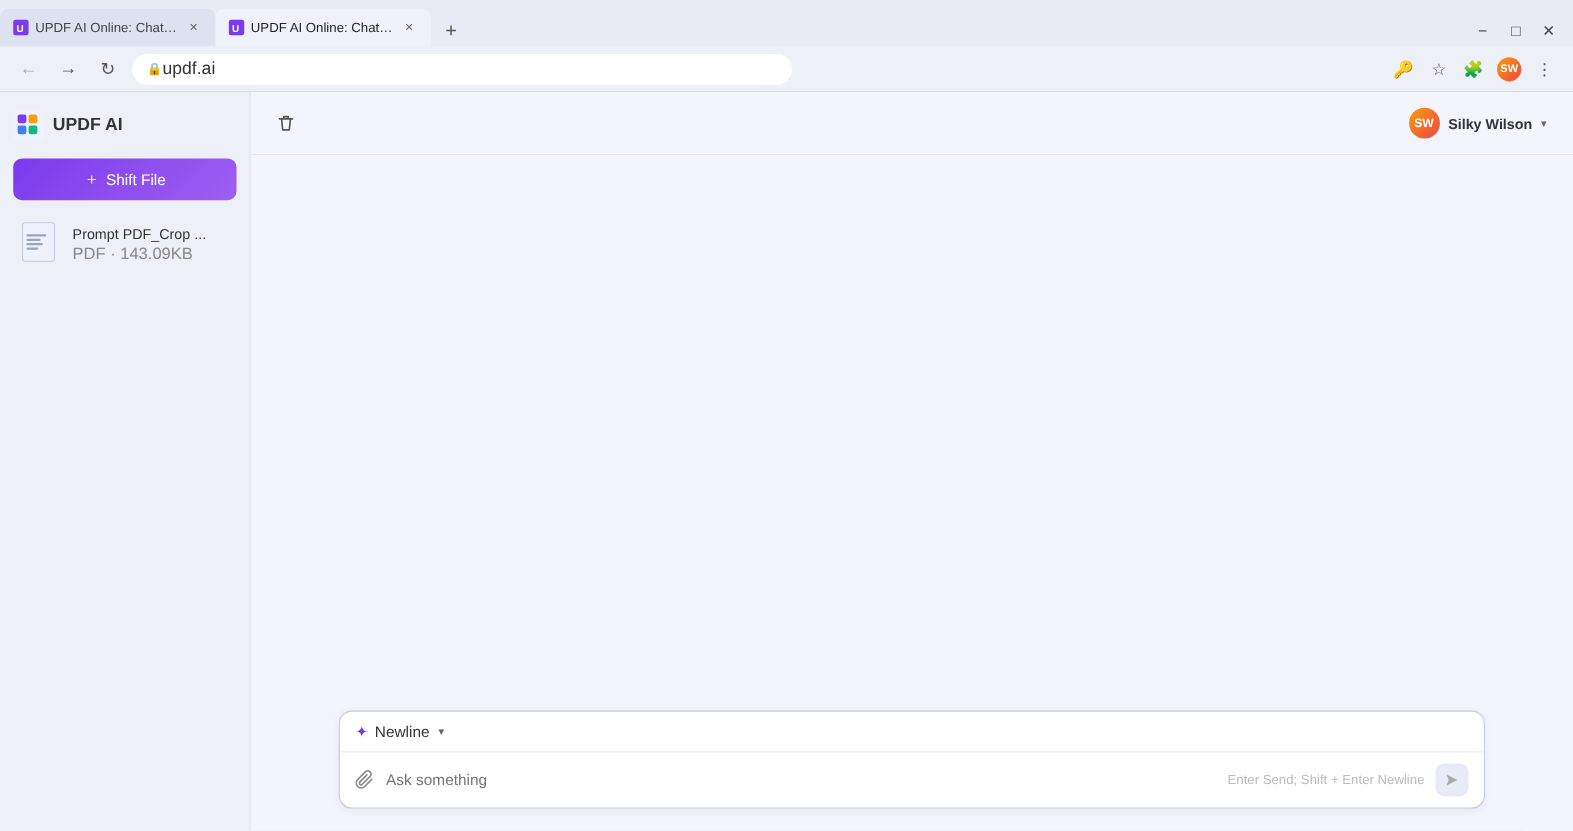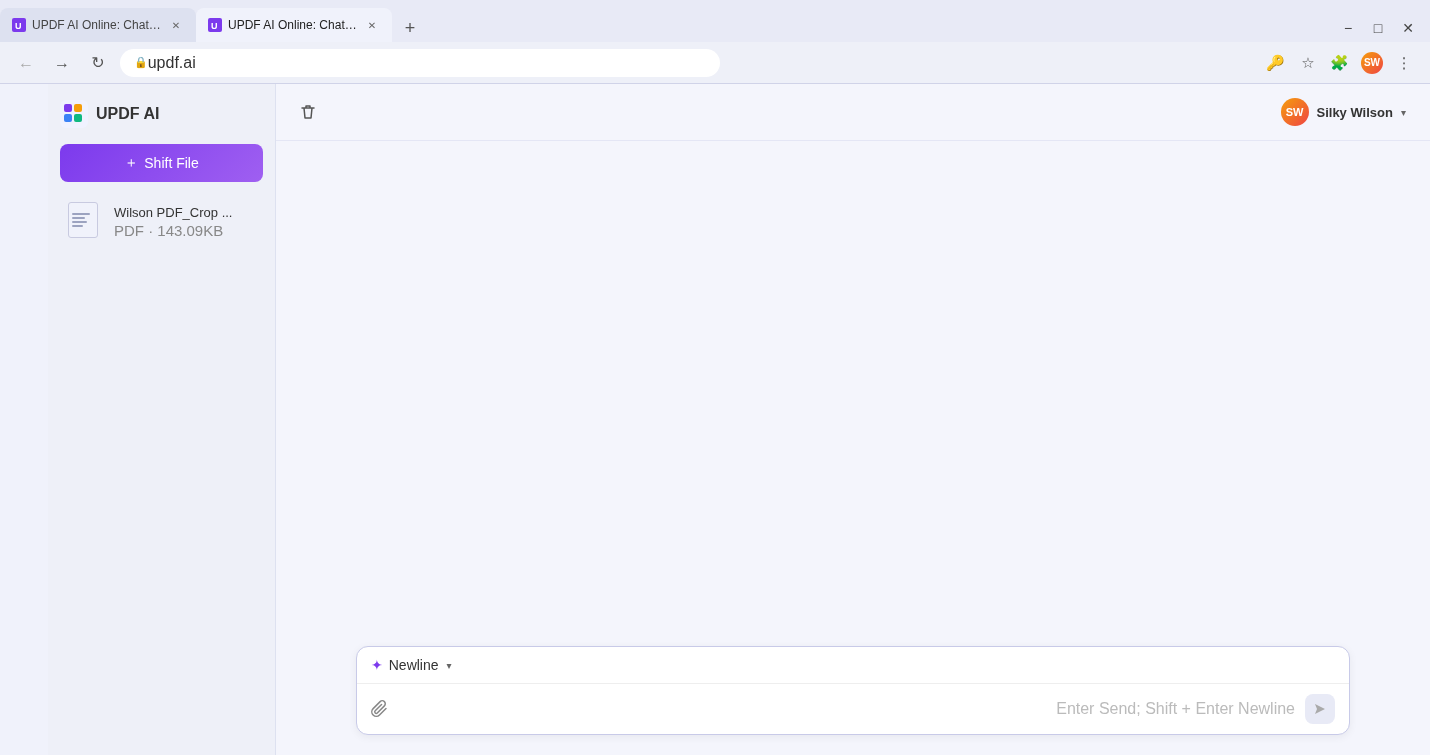--- a/index.html
+++ b/index.html
@@ -20,21 +20,21 @@
     .address-input { flex: 1; background: #fff; border: none; border-radius: 20px; padding: 5px 14px; font-size: 13px; color: #333; outline: none; display: flex; align-items: center; height: 28px; max-width: 600px; }
     .address-text { font-size: 16px; color: #333; display: flex; align-items: center; gap: 4px; }
     .address-secure { color: #777; font-size: 11px; }
     .browser-actions { display: flex; align-items: center; gap: 4px; margin-left: auto; }
     .browser-action-btn { width: 28px; height: 28px; display: flex; align-items: center; justify-content: center; color: #555; cursor: pointer; border-radius: 50%; font-size: 15px; }
 
     
     .app-container { display: flex; width: 100%; height: calc(755px - 84px); background: #f0f2fb; }
 
     
-    .sidebar { width: 228px; background: #eef0f8; border-right: 1px solid #dde1f0; display: flex; flex-direction: column; padding: 12px; gap: 12px; flex-shrink: 0; margin-left: 48px; }
+    .sidebar { width: 228px; background: #eef0f8; border-right: 1px solid #dde1f0; display: flex; flex-direction: column; padding: 12px; gap: 12px; flex-shrink: 0; }
     .sidebar-logo { display: flex; align-items: center; gap: 8px; padding: 4px 0; }
     .logo-icon { width: 28px; height: 28px; }
     .logo-text { font-size: 16px; font-weight: 700; color: #333; }
     .upload-btn { background: linear-gradient(135deg, #7c3aed, #9f5ff1); color: white; border: none; border-radius: 8px; padding: 10px 16px; font-size: 14px; font-weight: 500; cursor: pointer; display: flex; align-items: center; justify-content: center; gap: 6px; width: 100%; }
     .file-item { display: flex; align-items: center; gap: 10px; padding: 8px; border-radius: 8px; cursor: pointer; }
     .file-icon { width: 36px; height: 40px; position: relative; flex-shrink: 0; }
     .file-icon-body { width: 30px; height: 36px; background: #f0f2fb; border: 1px solid #c8cae0; border-radius: 3px; display: flex; flex-direction: column; justify-content: center; padding: 3px; gap: 2px; }
     .file-icon-line { height: 2px; background: #9ca3c0; border-radius: 1px; }
     .file-info { flex: 1; min-width: 0; }
     .file-name { font-size: 13px; font-weight: 500; color: #333; overflow: hidden; text-overflow: ellipsis; white-space: nowrap; }
@@ -54,21 +54,21 @@
     
     .input-area { padding: 12px 80px 20px; }
     .input-box { background: white; border-radius: 12px; border: 1.5px solid #c8cae8; box-shadow: 0 2px 8px rgba(0,0,0,0.06); overflow: hidden; }
     .input-top { display: flex; align-items: center; padding: 10px 14px; border-bottom: 1px solid #eee; gap: 6px; }
     .prompt-sparkle { font-size: 14px; }
     .prompt-label { font-size: 14px; font-weight: 500; color: #333; }
     .prompt-chevron { font-size: 10px; color: #666; margin-left: 2px; }
     .input-bottom { display: flex; align-items: center; padding: 10px 14px; gap: 10px; }
     .attach-btn { color: #888; font-size: 18px; cursor: pointer; display: flex; align-items: center; }
     .text-input { flex: 1; border: none; outline: none; font-size: 14px; color: #333; background: transparent; }
-    .input-hint { font-size: 16px; color: #bbb; white-space: nowrap; margin-left: auto; }
+    .input-hint { font-size: 12px; color: #bbb; white-space: nowrap; margin-left: auto; }
     .send-btn { width: 30px; height: 30px; border-radius: 8px; background: #e8eaf6; border: none; display: flex; align-items: center; justify-content: center; cursor: pointer; color: #aaa; font-size: 14px; }
   </style>
 </head>
 <body>
 
 <div>
 
   <div class="tab-bar">
 
     <div class="tab">
@@ -144,21 +144,21 @@
     <div class="file-item">
       <div class="file-icon">
         <div class="file-icon-body">
           <div class="file-icon-line" style="width: 80%;"></div>
           <div class="file-icon-line" style="width: 60%;"></div>
           <div class="file-icon-line" style="width: 70%;"></div>
           <div class="file-icon-line" style="width: 50%;"></div>
         </div>
       </div>
       <div class="file-info">
-        <div class="file-name">Wilson PDF_Crop ...</div>
+        <div class="file-name">Prompt PDF_Crop ...</div>
         <div class="file-meta">PDF · 143.09KB</div>
       </div>
     </div>
   </div>
 
   <div class="main-content">
 
     <div class="main-header">
       <div class="delete-btn">
         <svg width="18" height="18" viewBox="0 0 18 18" fill="none">
@@ -182,20 +182,21 @@
           <span class="prompt-sparkle" style="color:#7c3aed; font-style:normal;">✦</span>
           <span class="prompt-label">Newline</span>
           <span class="prompt-chevron">▾</span>
         </div>
         <div class="input-bottom">
           <div class="attach-btn">
             <svg width="18" height="18" viewBox="0 0 18 18" fill="none">
               <path d="M15 8.5L8.5 15a4.5 4.5 0 01-6.364-6.364l7-7a3 3 0 014.243 4.243l-7.071 7.07a1.5 1.5 0 01-2.122-2.12l6.364-6.364" stroke="#888" stroke-width="1.5" stroke-linecap="round" stroke-linejoin="round"></path>
             </svg>
           </div>
+          <input class="text-input" type="text" placeholder="Ask something" style="">
           <span class="input-hint">Enter Send; Shift + Enter Newline</span>
           <button class="send-btn">
             <svg width="14" height="14" viewBox="0 0 14 14" fill="none">
               <path d="M12 7L2 2l2 5-2 5 10-5z" fill="#aaa"></path>
             </svg>
           </button>
         </div>
       </div>
     </div>
   </div>

